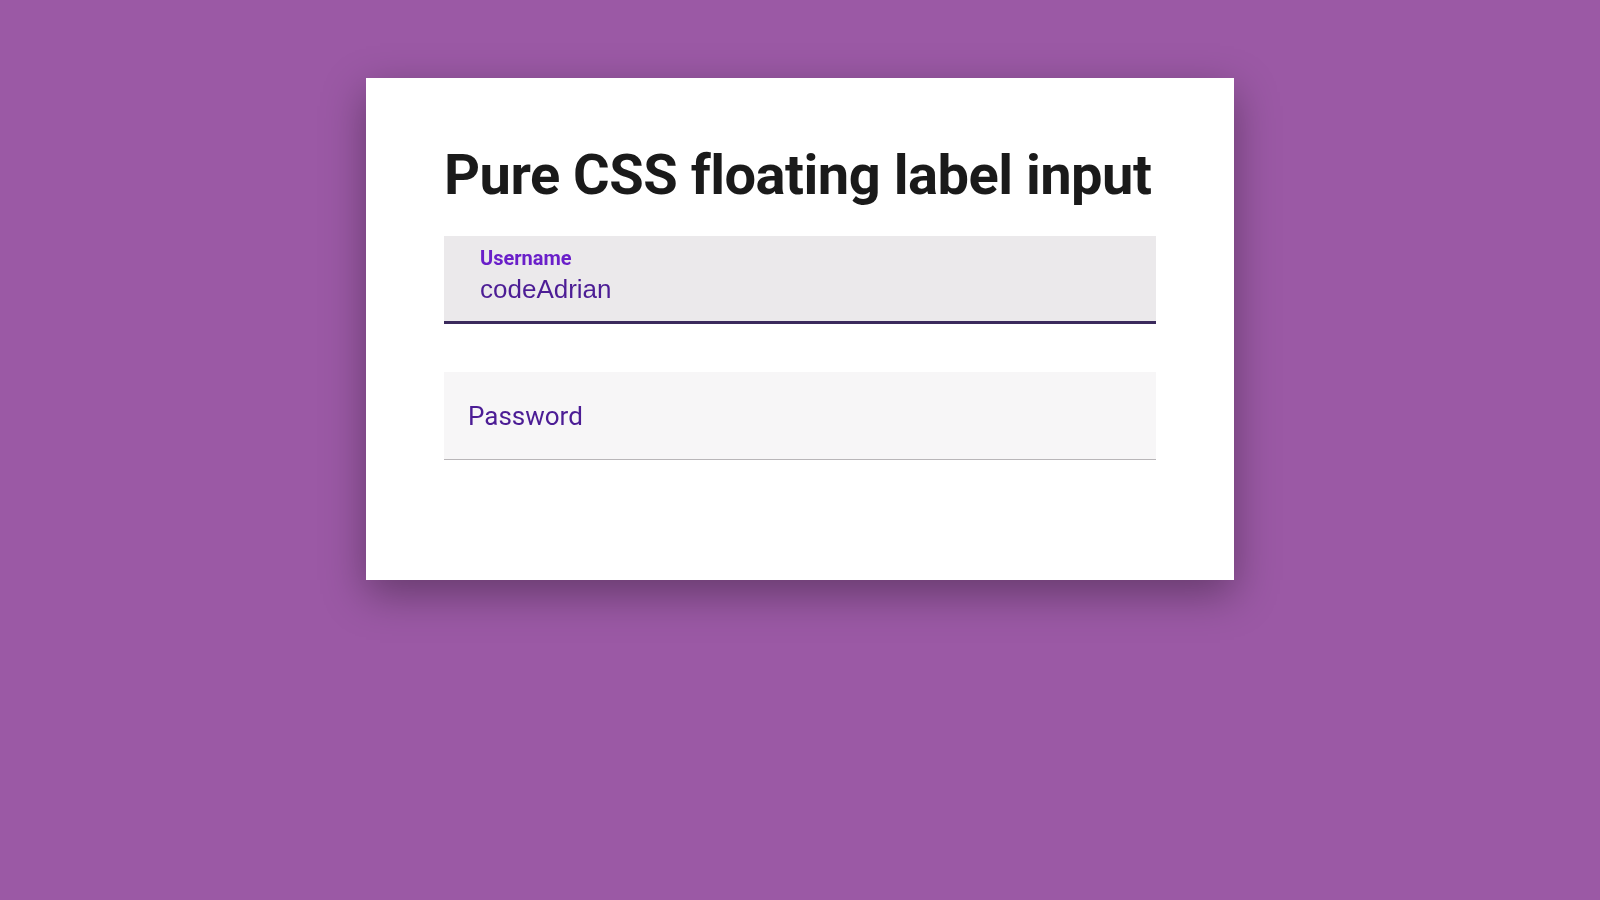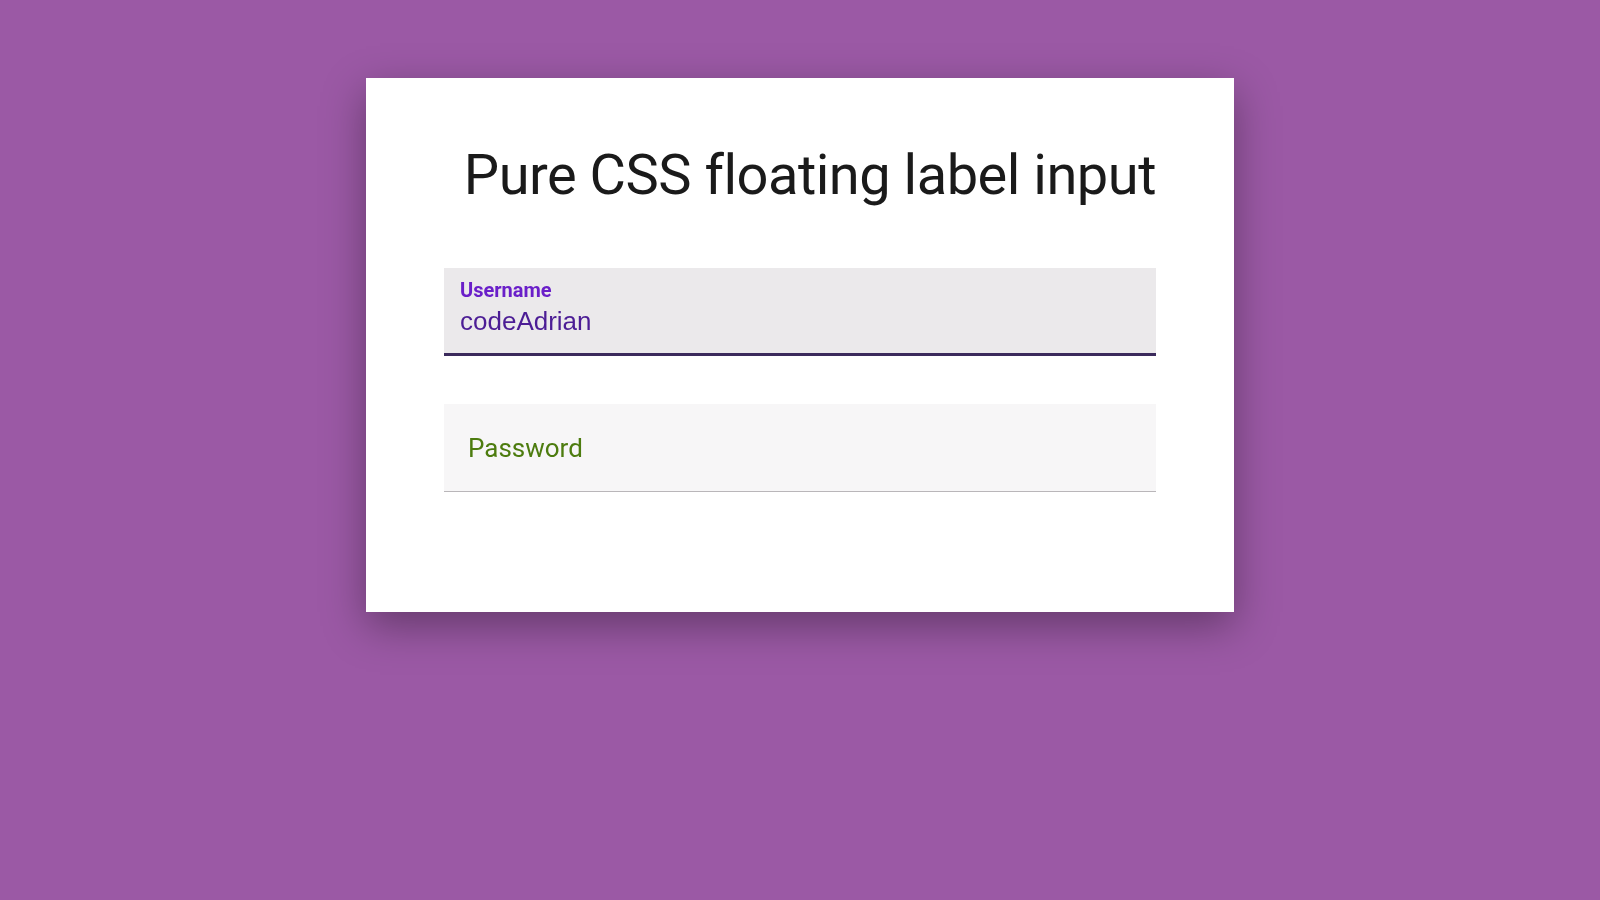--- a/index.html
+++ b/index.html
@@ -22,37 +22,37 @@
 
     .card {
       width: 868px;
       background: #ffffff;
       padding: 64px 78px 72px 78px;
       box-shadow: 0 14px 40px rgba(0,0,0,0.35);
     }
 
     .page-title {
       font-size: 56px;
-      font-weight: 400;
+      font-weight: 700;
       color: #1a1a1a;
-      text-align: right;
+      text-align: left;
       letter-spacing: -0.5px;
-      margin-bottom: 60px;
+      margin-bottom: 28px;
     }
 
     .field {
       position: relative;
       width: 100%;
       margin-bottom: 48px;
     }
 
     .field.filled {
       background: #ebe9eb;
       border-bottom: 3px solid #3b2a5c;
-      padding: 10px 24px 12px 16px;
+      padding: 10px 24px 12px 36px;
       height: 88px;
     }
 
     .field.empty {
       background: #f7f6f7;
       border-bottom: 1px solid #b9b6b9;
       height: 88px;
       padding: 0 24px;
       display: flex;
       align-items: center;
@@ -71,21 +71,21 @@
       border: none;
       background: transparent;
       font-size: 26px;
       color: #4c1d95;
       outline: none;
       font-family: Liberation Sans, sans-serif;
     }
 
     .placeholder-label {
       font-size: 26px;
-      color: #4d7c0f;
+      color: #4c1d95;
     }
 
     .input-hidden {
       position: absolute;
       inset: 0;
       width: 100%;
       height: 100%;
       opacity: 0;
       cursor: text;
     }

